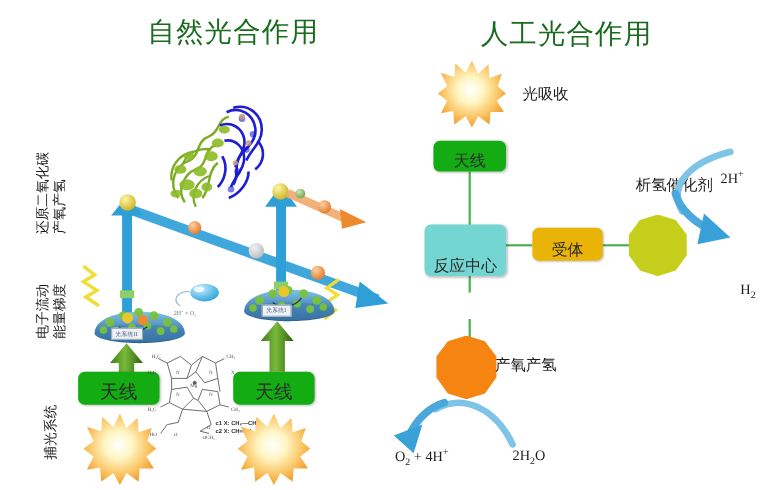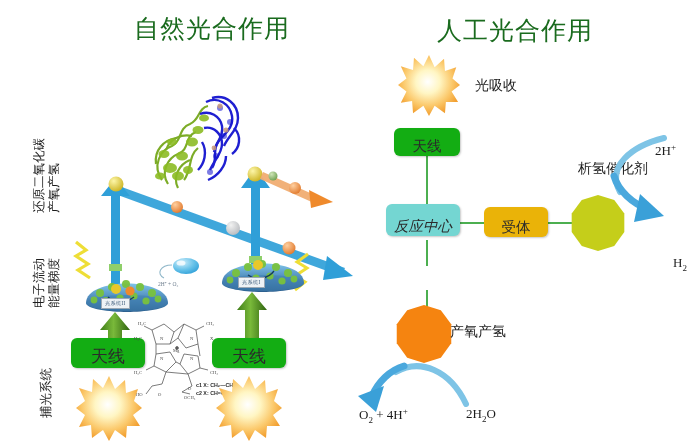--- a/index.html
+++ b/index.html
@@ -453,41 +453,41 @@
 
   <div class="connector" style="left:426px; top:156px; width:2px; height:50px;"></div>
   <div class="connector" style="left:426px; top:240px; width:2px; height:26px;"></div>
   <div class="connector" style="left:426px; top:290px; width:2px; height:22px;"></div>
   <div class="connector" style="left:460px; top:222px; width:24px; height:2px;"></div>
   <div class="connector" style="left:546px; top:222px; width:26px; height:2px;"></div>
 
   <div class="node node-antenna" style="left:394px; top:128px; width:66px; height:28px;">
     <span>天线</span>
   </div>
-  <div class="node node-rc" style="left:386px; top:204px; width:74px; height:32px;font-style:italic;">
+  <div class="node node-rc" style="left:386px; top:204px; width:74px; height:47px;">
     <span>反应中心</span>
   </div>
   <div class="node node-acceptor" style="left:484px; top:207px; width:64px; height:30px;">
     <span>受体</span>
   </div>
 
   <div class="catalyst cat-h2" style="left:570px; top:195px; width:56px; height:56px;"></div>
   <div class="plain-label" style="left:578px; top:160px;">析氢催化剂</div>
 
   <div class="catalyst cat-o2" style="left:395px; top:305px; width:58px; height:58px;"></div>
   <div class="plain-label" style="left:450px; top:323px;">产氧产氢</div>
 
   <div style="position:absolute; left:598px; top:132px; width:96px; height:110px;">
     <svg width="96" height="110" viewBox="0 0 96 110">
       <path d="M66,6 C34,14 8,34 22,60" stroke="#7ec4e6" stroke-width="6" fill="none" stroke-linecap="round"></path>
       <path d="M16,44 C20,58 34,72 52,78" stroke="#4aa8dd" stroke-width="7" fill="none" stroke-linecap="round"></path>
       <polygon points="42,62 66,84 36,90" fill="#3aa0d8"></polygon>
     </svg>
   </div>
-  <div class="formula" style="left:655px; top:142px;">
+  <div class="formula" style="left:655px; top:153px;">
     <span>2H</span><sup>+</sup>
   </div>
   <div class="formula" style="left:673px; top:255px;">
     <span>H</span><sub>2</sub>
   </div>
 
   <div style="position:absolute; left:354px; top:352px; width:130px; height:72px;">
     <svg width="130" height="72" viewBox="0 0 130 72">
       <path d="M112,52 C96,18 66,6 42,20" stroke="#7ec4e6" stroke-width="6" fill="none" stroke-linecap="round"></path>
       <path d="M50,14 C36,18 24,30 18,44" stroke="#4aa8dd" stroke-width="7" fill="none" stroke-linecap="round"></path>

